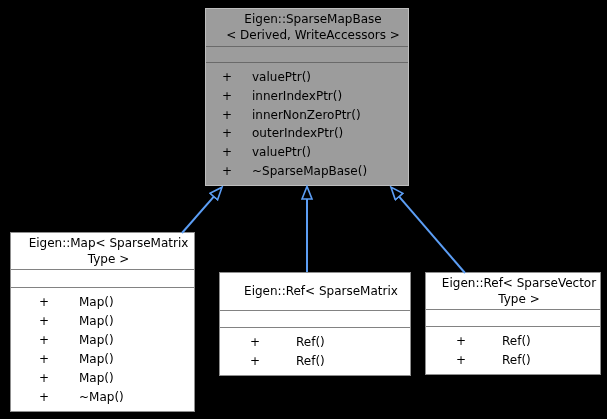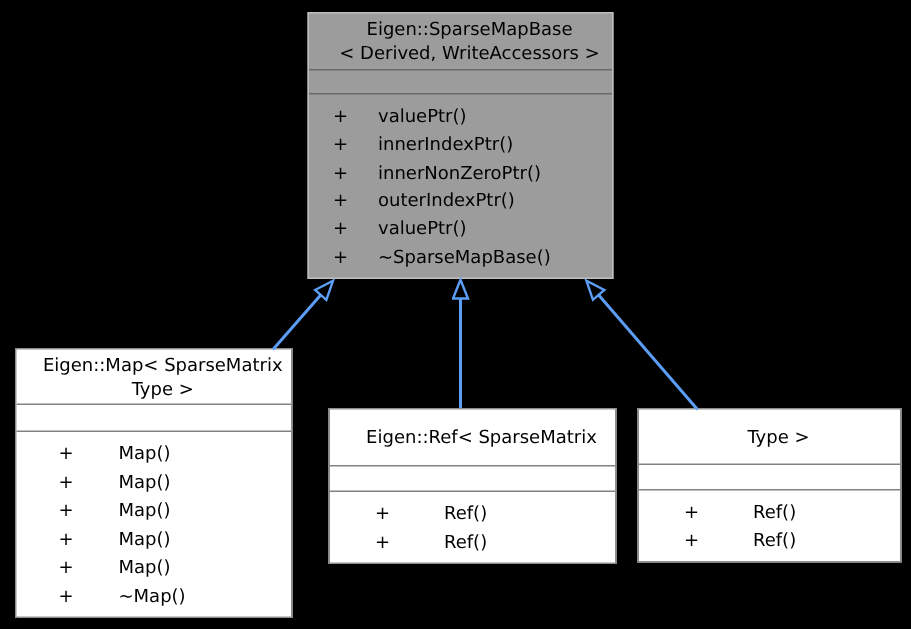--- a/index.html
+++ b/index.html
@@ -147,20 +147,21 @@
       </div>
       <div class="mrow">
         <span class="vis">+</span>
         <span class="mname">Ref()</span>
       </div>
     </div>
   </div>
 
   <div class="node node-ref" style="left:425px;top:272px;width:176px;height:103px;">
     <div class="title" style="height:37px;">
+      <div>Eigen::Ref&lt; SparseVector</div>
       <div>Type &gt;</div>
     </div>
     <div class="attrs" style="height:17px;"></div>
     <div class="methods">
       <div class="mrow">
         <span class="vis">+</span>
         <span class="mname">Ref()</span>
       </div>
       <div class="mrow">
         <span class="vis">+</span>

